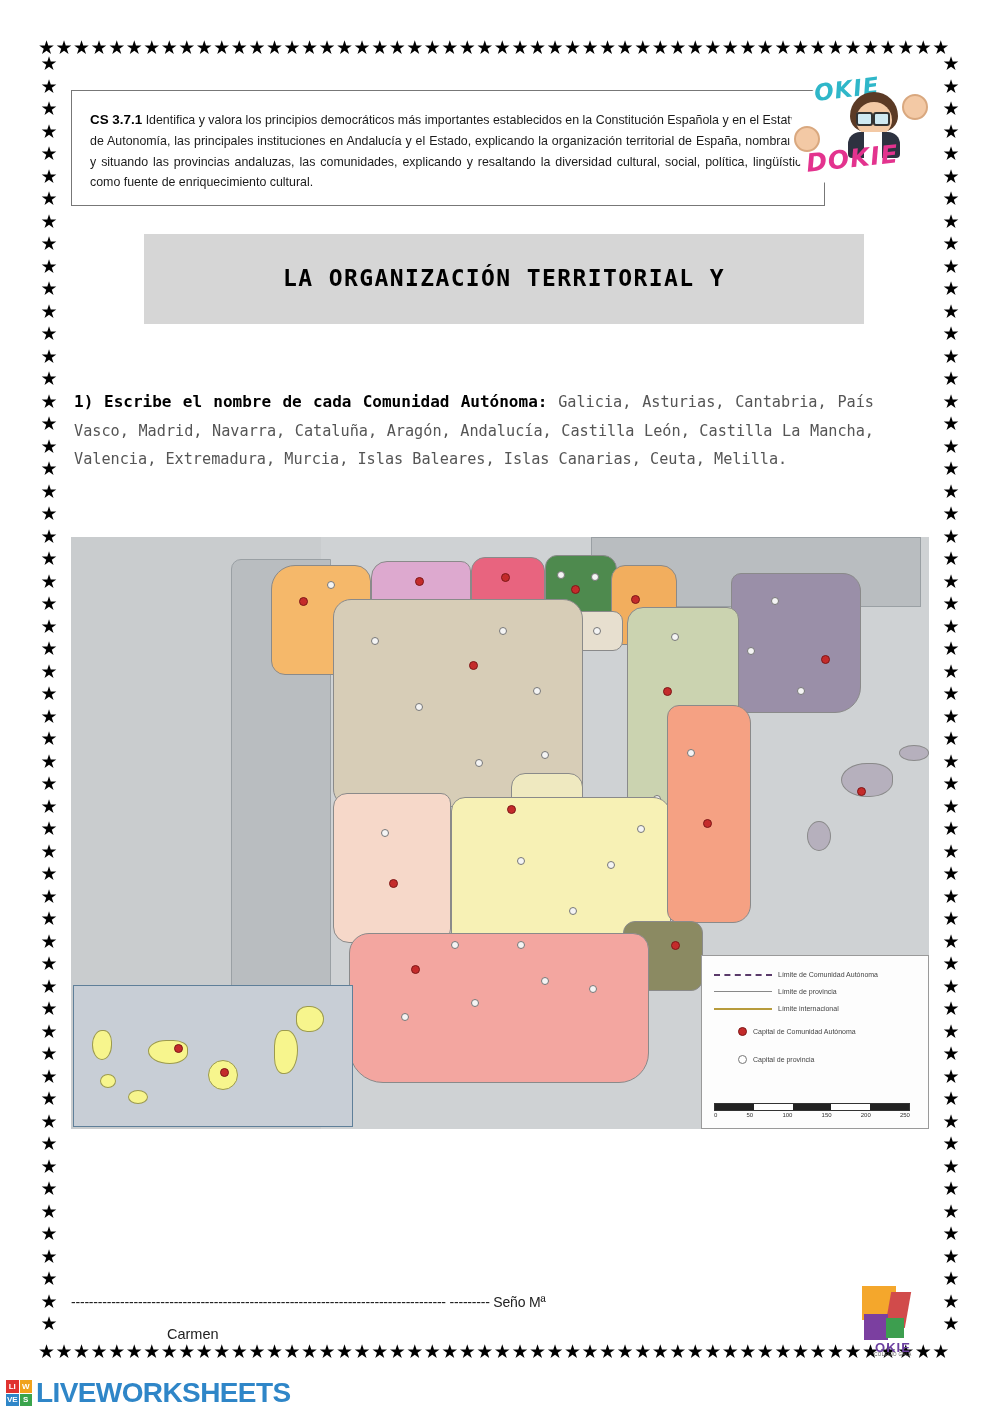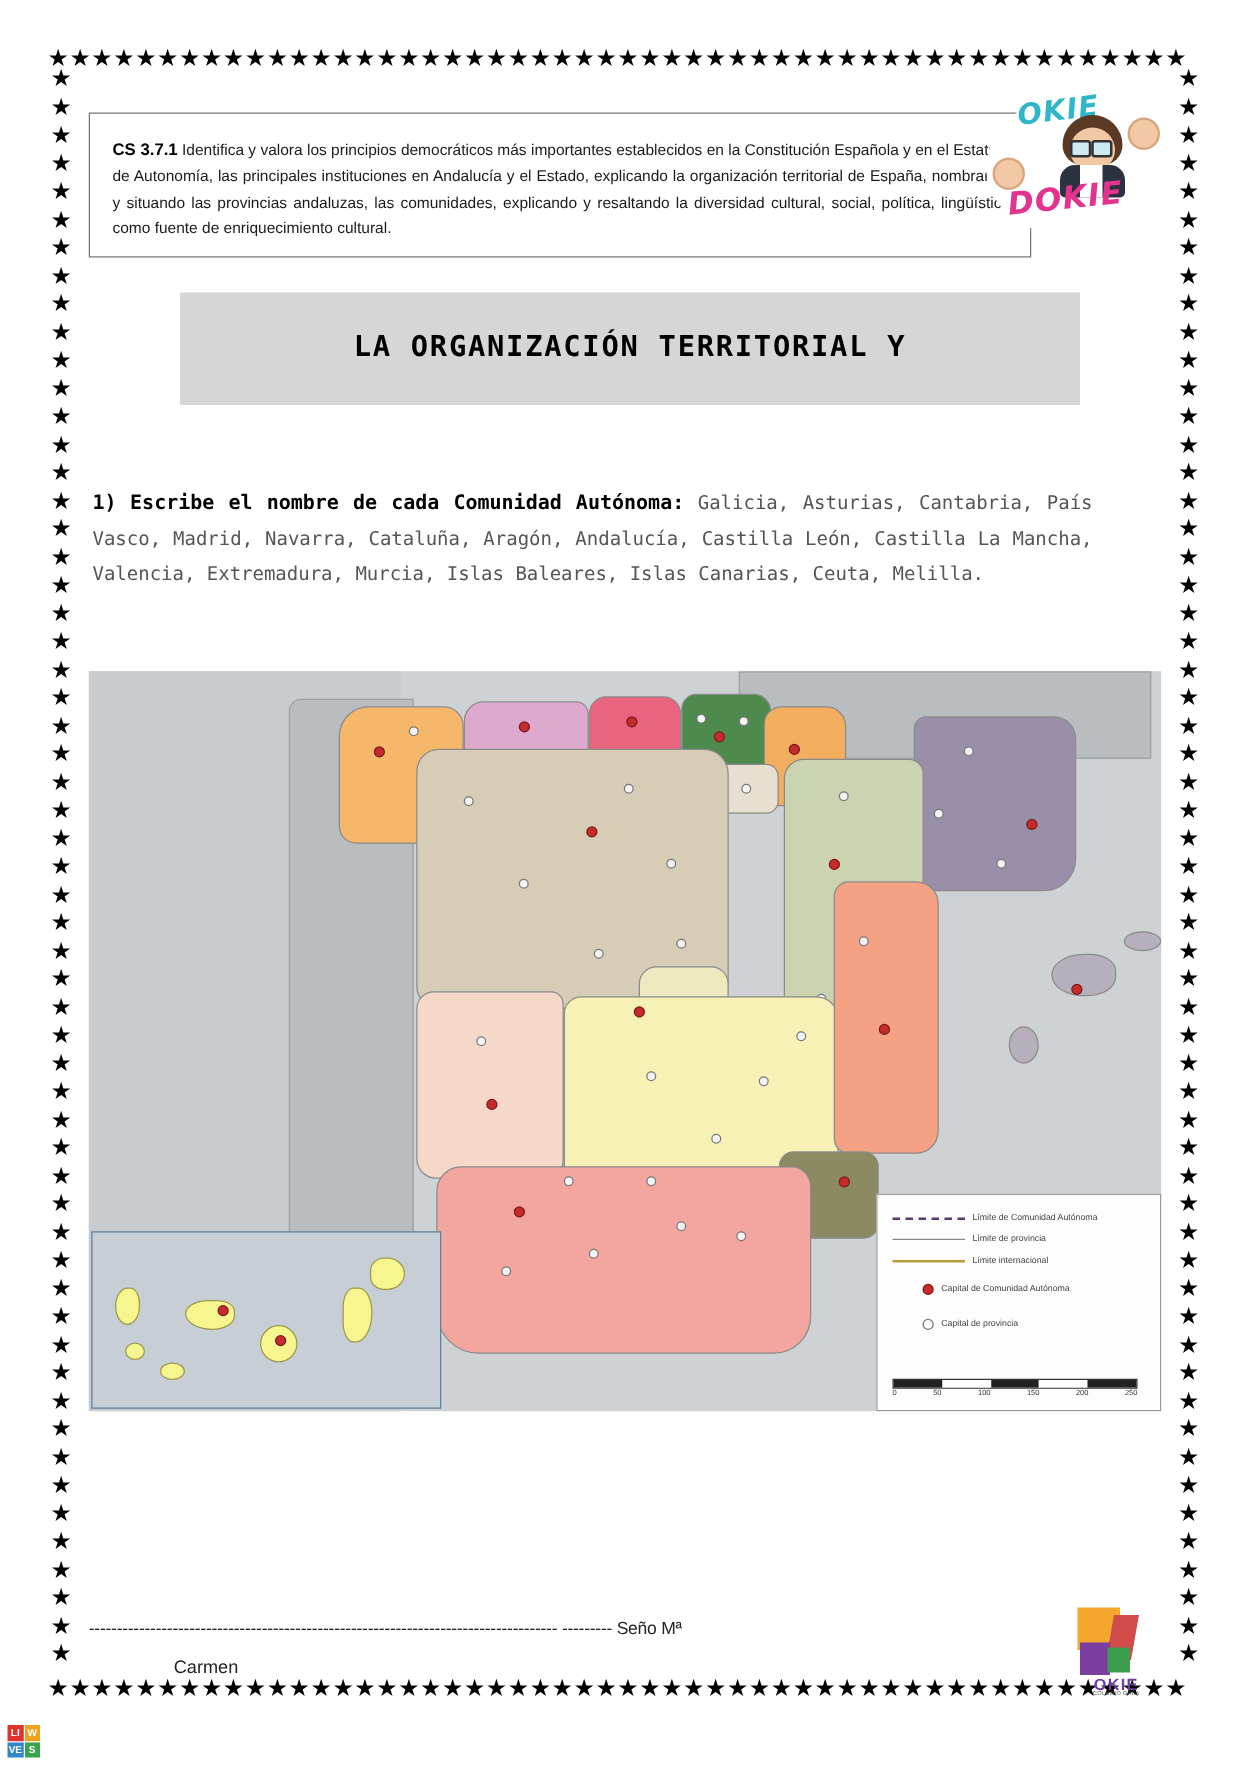--- a/index.html
+++ b/index.html
@@ -289,21 +289,21 @@
     font-family:"Liberation Sans", sans-serif;
     font-size:14px;
     color:#222;
     letter-spacing:-0.2px;
     white-space:nowrap;
   }
   .footer-name{
     font-size:14.5px;
     color:#222;
     margin-top:16px;
-    margin-left:68px;
+    margin-left:96px;
   }
   .gala-logo{
     position:absolute;
     right:4px;top:1222px;
     width:76px;height:74px;
   }
   .gala-shape{
     position:absolute;left:8px;top:2px;width:34px;height:34px;
     background:#f4a72c;
   }
@@ -546,13 +546,14 @@
   </div>
 </div>
 
 <div class="lws">
   <div class="lws-squares">
     <div class="lws-sq a">LI</div>
     <div class="lws-sq b">W</div>
     <div class="lws-sq c">VE</div>
     <div class="lws-sq d">S</div>
   </div>
+  <div class="lws-word">LIVEWORKSHEETS</div>
 </div>
 
 </body></html>

